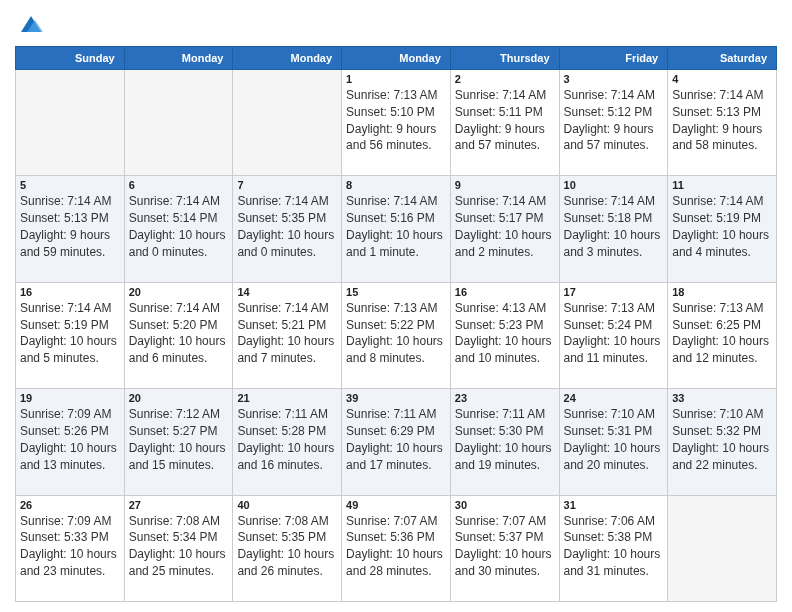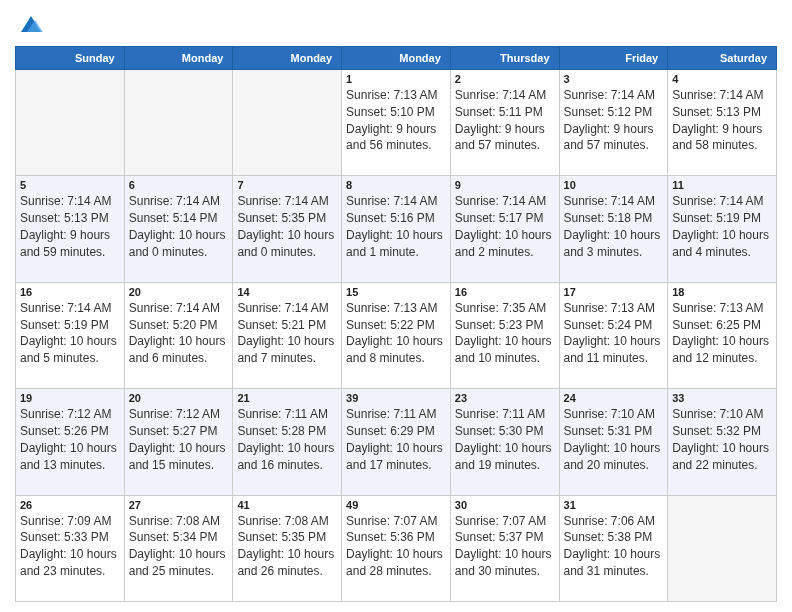--- a/index.html
+++ b/index.html
@@ -245,21 +245,21 @@
           </td>
           <td>
             <span class="day-num">15</span>
             <div class="day-info">Sunrise: 7:13 AM
 Sunset: 5:22 PM
 Daylight: 10 hours
 and 8 minutes.</div>
           </td>
           <td>
             <span class="day-num">16</span>
-            <div class="day-info">Sunrise: 7:35 AM
+            <div class="day-info">Sunrise: 4:13 AM
 Sunset: 5:23 PM
 Daylight: 10 hours
 and 10 minutes.</div>
           </td>
           <td>
             <span class="day-num">17</span>
             <div class="day-info">Sunrise: 7:13 AM
 Sunset: 5:24 PM
 Daylight: 10 hours
 and 11 minutes.</div>
@@ -268,21 +268,21 @@
             <span class="day-num">18</span>
             <div class="day-info">Sunrise: 7:13 AM
 Sunset: 6:25 PM
 Daylight: 10 hours
 and 12 minutes.</div>
           </td>
         </tr>
         <tr class="row-even">
           <td>
             <span class="day-num">19</span>
-            <div class="day-info">Sunrise: 7:12 AM
+            <div class="day-info">Sunrise: 7:09 AM
 Sunset: 5:26 PM
 Daylight: 10 hours
 and 13 minutes.</div>
           </td>
           <td>
             <span class="day-num">20</span>
             <div class="day-info">Sunrise: 7:12 AM
 Sunset: 5:27 PM
 Daylight: 10 hours
 and 15 minutes.</div>
@@ -332,21 +332,21 @@
 and 23 minutes.</div>
           </td>
           <td>
             <span class="day-num">27</span>
             <div class="day-info">Sunrise: 7:08 AM
 Sunset: 5:34 PM
 Daylight: 10 hours
 and 25 minutes.</div>
           </td>
           <td>
-            <span class="day-num">41</span>
+            <span class="day-num">40</span>
             <div class="day-info">Sunrise: 7:08 AM
 Sunset: 5:35 PM
 Daylight: 10 hours
 and 26 minutes.</div>
           </td>
           <td>
             <span class="day-num">49</span>
             <div class="day-info">Sunrise: 7:07 AM
 Sunset: 5:36 PM
 Daylight: 10 hours

